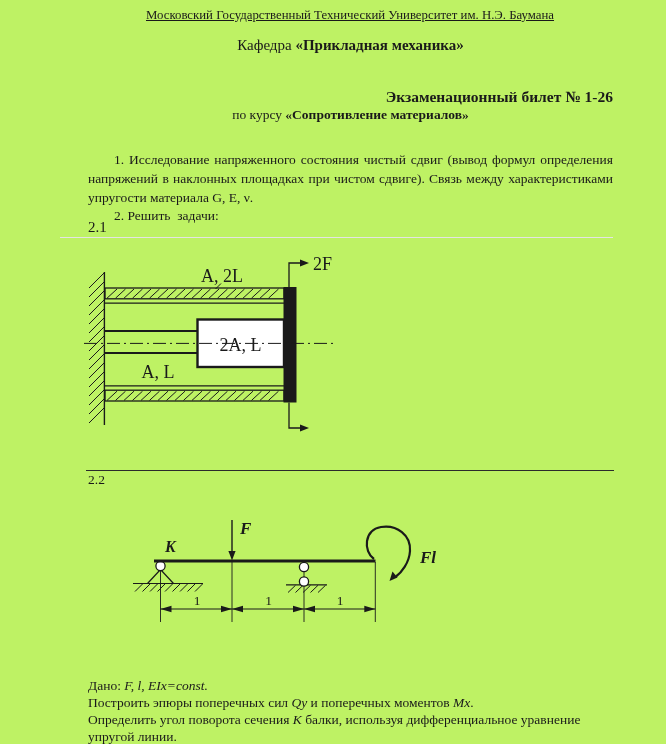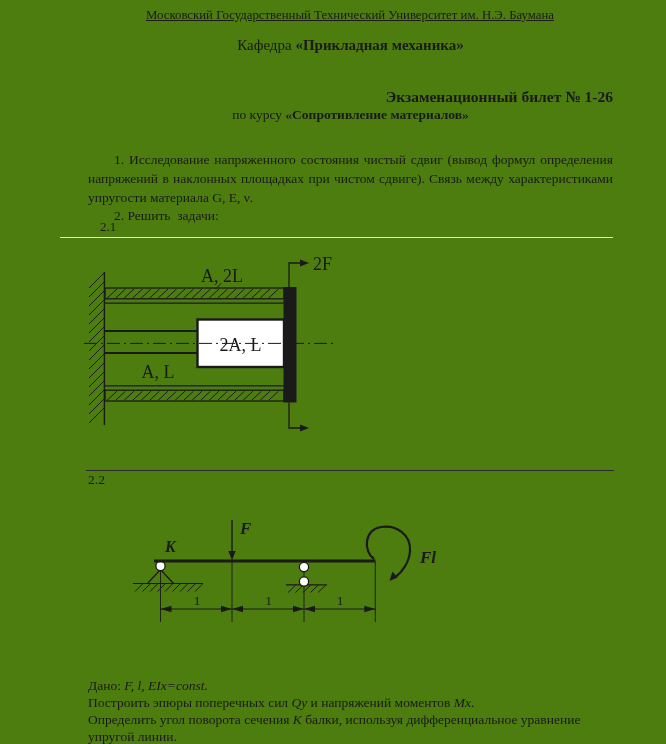--- a/index.html
+++ b/index.html
@@ -1,16 +1,16 @@
 <!DOCTYPE html>
 <html><head>
 <meta charset="utf-8">
 <style>
   html,body{margin:0;padding:0;background:#fff;}
-  .page{position:relative;width:666px;height:744px;background:#4d7c0f;overflow:hidden;
+  .page{position:relative;width:666px;height:744px;background:#bef264;overflow:hidden;
         font-family:"Liberation Serif","DejaVu Serif",serif;color:#1a1a1a;}
   .abs{position:absolute;}
   .center{text-align:center;}
   .b{font-weight:bold;}
   .i{font-style:italic;}
   .u{text-decoration:underline;}
   .jl{text-align:justify;text-align-last:justify;}
   .ind{text-indent:26px;}
   .rule{border-top:1.2px solid #2b2b2b;height:0;}
   .rule-faint{border-top:1px solid #e4e4e4;height:0;}
@@ -53,21 +53,21 @@
     <span>по курсу </span><span class="b">«Сопротивление материалов»</span>
   </div>
 
   <div class="abs" style="top:151px;left:88px;width:525px;font-size:13.5px;line-height:18.8px;">
     <div class="jl ind">1. Исследование напряженного состояния чистый сдвиг (вывод формул определения</div>
     <div class="jl">напряжений в наклонных площадках при чистом сдвиге). Связь между характеристиками</div>
     <div>упругости материала G, E, ν.</div>
     <div class="ind">2. Решить&nbsp; задачи:</div>
   </div>
 
-  <div class="abs" style="top:219px;left:100px;font-size:13px;">2.1</div>
+  <div class="abs" style="top:219px;left:88px;font-size:15px;">2.1</div>
 
   <svg class="abs" style="left:0;top:245px;" width="666" height="195" viewBox="0 245 666 195">
     <g id="h-wall">
         <line x1="89" y1="288" x2="104" y2="273" stroke="#1a1a1a" stroke-width="1"></line>
         <line x1="89" y1="297" x2="104" y2="282" stroke="#1a1a1a" stroke-width="1"></line>
         <line x1="89" y1="306" x2="104" y2="291" stroke="#1a1a1a" stroke-width="1"></line>
         <line x1="89" y1="315" x2="104" y2="300" stroke="#1a1a1a" stroke-width="1"></line>
         <line x1="89" y1="324" x2="104" y2="309" stroke="#1a1a1a" stroke-width="1"></line>
         <line x1="89" y1="333" x2="104" y2="318" stroke="#1a1a1a" stroke-width="1"></line>
         <line x1="89" y1="342" x2="104" y2="327" stroke="#1a1a1a" stroke-width="1"></line>
@@ -195,18 +195,18 @@
     <text x="165" y="552" class="tbi16">K</text>
     <text x="240" y="534" class="tbi17">F</text>
     <text x="420" y="563" class="tbi17">Fl</text>
     <text x="197" y="604.5" class="t13 mid">1</text>
     <text x="268.5" y="604.5" class="t13 mid">1</text>
     <text x="340" y="604.5" class="t13 mid">1</text>
   </svg>
 
   <div class="abs" style="top:648px;left:88px;width:525px;font-size:13.5px;line-height:17px;margin-top:29px;">
     <div><span>Дано: </span><span class="i">F, l, EIx=const.</span></div>
-    <div><span>Построить эпюры поперечных сил </span><span class="i">Qy</span><span> и напряжений моментов </span><span class="i">Mx</span><span>.</span></div>
+    <div><span>Построить эпюры поперечных сил </span><span class="i">Qy</span><span> и поперечных моментов </span><span class="i">Mx</span><span>.</span></div>
     <div><span>Определить угол поворота сечения </span><span class="i">K</span><span> балки, используя дифференциальное уравнение</span></div>
     <div>упругой линии.</div>
   </div>
 
 </div>
 
 </body></html>

